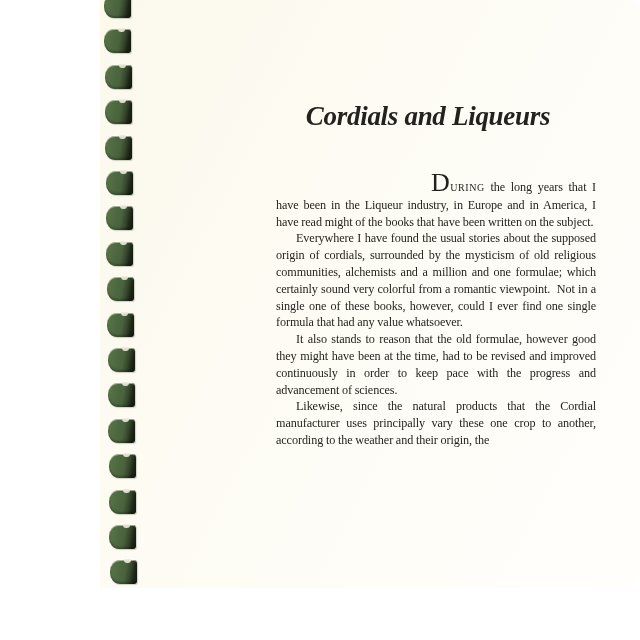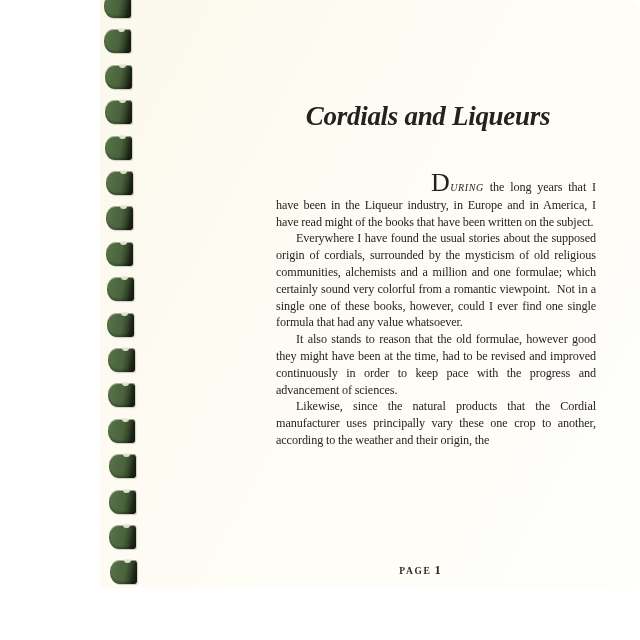--- a/index.html
+++ b/index.html
@@ -30,21 +30,21 @@
     position:absolute;left:176px;top:179px;width:320px;
     font-size:12.2px;line-height:16.8px;color:var(--ink);
     text-align:justify;letter-spacing:-0.1px;word-spacing:-0.2px;
   }
   .para{text-indent:20px;}
   .para.opening{text-indent:155px;}
   .dropcap{
     font-size:26px;line-height:0;font-weight:400;
     letter-spacing:0.5px;color:#21201c;
   }
-  .sc{font-size:10px;letter-spacing:0.6px;font-style:italic;}
+  .sc{font-size:10px;letter-spacing:0.6px;}
   .footer{
     position:absolute;left:160px;top:560px;width:320px;
     text-align:center;color:#2b2925;
   }
   .folio-label{font-size:9.5px;letter-spacing:1.6px;font-weight:700;}
   .folio-num{font-size:12.5px;font-weight:700;margin-left:3px;}
   .binding{position:absolute;left:0;top:0;width:140px;height:640px;}
   .loop{
     position:absolute;width:27px;height:24px;
     background:linear-gradient(100deg,#5b7649 0%,#4d6741 38%,var(--loop-green) 55%,#35462c 72%,#1d2617 85%,var(--loop-edge) 100%);
@@ -67,23 +67,20 @@
 
     <div class="body-text">
       <p class="para opening"><span class="dropcap">D</span><span class="sc">URING</span><span> the long years that I have been in the Liqueur industry, in Europe and in America, I have read might of the books that have been written on the subject.</span></p>
       <div id="paras">
           <p class="para">Everywhere I have found the usual stories about the supposed origin of cordials, surrounded by the mysticism of old religious communities, alchemists and a million and one formulae; which certainly sound very colorful from a romantic viewpoint.&nbsp; Not in a single one of these books, however, could I ever find one single formula that had any value whatsoever.</p>
           <p class="para">It also stands to reason that the old formulae, however good they might have been at the time, had to be revised and improved continuously in order to keep pace with the progress and advancement of sciences.</p>
           <p class="para">Likewise, since the natural products that the Cordial manufacturer uses principally vary these one crop to another, according to the weather and their origin, the</p>
         </div>
     </div>
 
-    <div class="footer">
-      <span class="folio-label">PAGE</span><span class="folio-num">1</span>
-    </div>
 
   </div>
 
   <div class="binding" id="binding">
       <div class="loop" style="top: -6px; left: 104px;"></div>
       <div class="loop" style="top: 29.4px; left: 104.35px;"></div>
       <div class="loop" style="top: 64.8px; left: 104.7px;"></div>
       <div class="loop" style="top: 100.2px; left: 105.05px;"></div>
       <div class="loop" style="top: 135.6px; left: 105.4px;"></div>
       <div class="loop" style="top: 171px; left: 105.75px;"></div>

